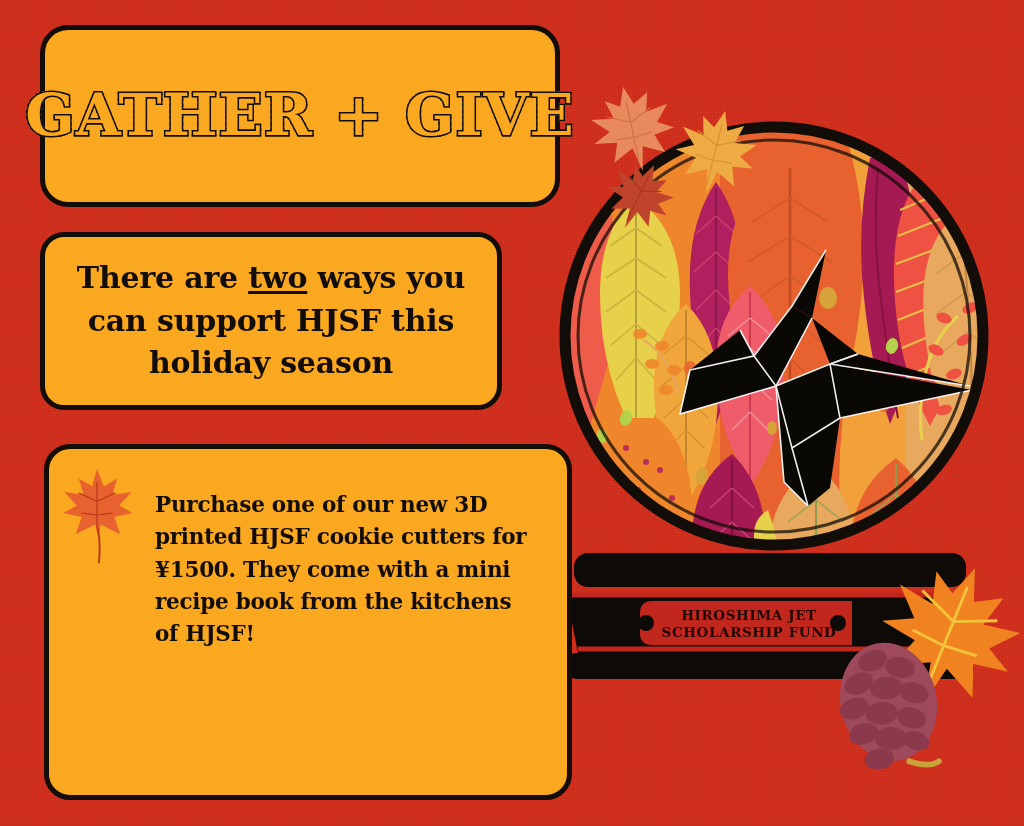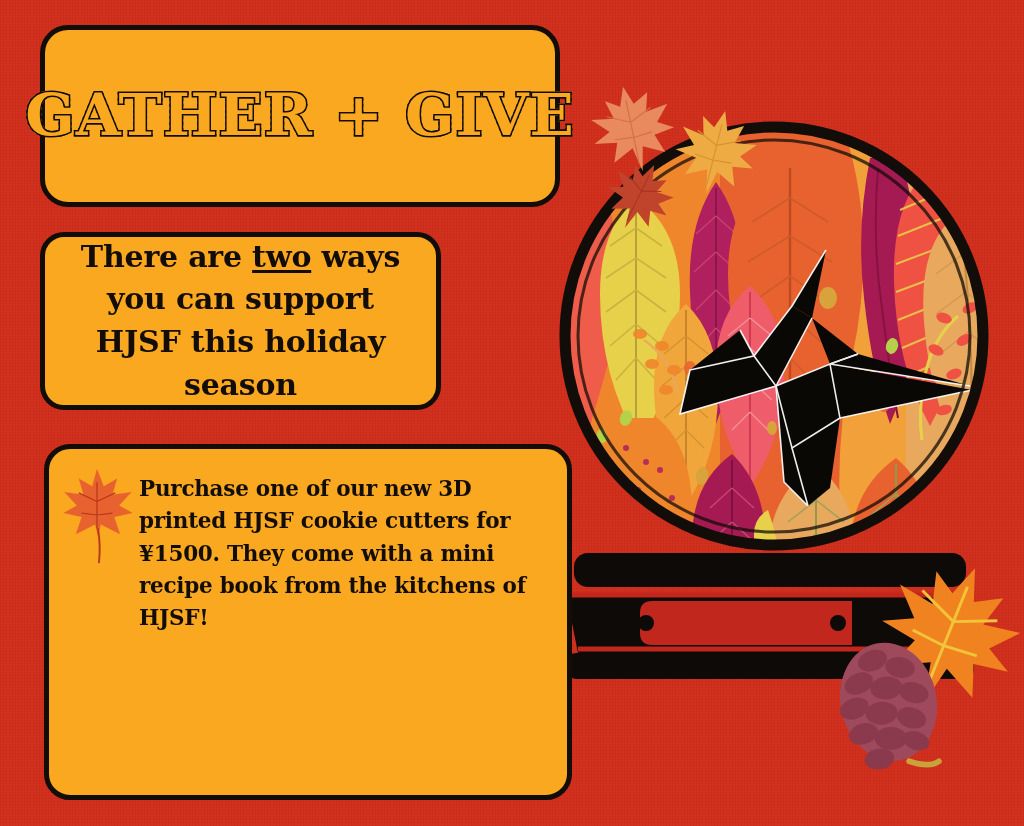--- a/index.html
+++ b/index.html
@@ -22,21 +22,21 @@
   
   .card{
     position:absolute;
     background:#f9a81f;
     border:5px solid #120d08;
     border-radius:26px;
     box-sizing:border-box;
     z-index:40;
   }
   #card-title{left:40px;top:25px;width:520px;height:182px;border-radius:28px;}
-  #card-lede {left:40px;top:232px;width:401px;height:178px;border-radius:24px;}
+  #card-lede {left:40px;top:232px;width:462px;height:178px;border-radius:24px;}
   #card-ways {left:44px;top:444px;width:528px;height:356px;border-radius:26px;}
 
   
   .title-wrap{
     position:absolute;inset:0;
     display:flex;flex-direction:row;align-items:center;justify-content:center;
     gap:2px;
   }
   .title-line{
     font-family:"DejaVu Serif",serif;
@@ -73,21 +73,21 @@
 
   
   .ways{
     position:absolute;inset:0;
     padding:16px 16px 14px 10px;box-sizing:border-box;
     display:flex;flex-direction:column;justify-content:flex-start;gap:14px;
   }
   .way{display:flex;align-items:flex-start;gap:4px;}
   .way .bullet{flex:0 0 76px;height:96px;position:relative;}
   .way p{
-    margin:0;color:#120d08;
+    margin:16px;color:#120d08;
     font-family:"DejaVu Serif",serif;
     font-weight:700;font-size:21.5px;line-height:1.5;
     letter-spacing:-.25px;
   }
   #way-1 p{padding-top:8px;}
   #way-2 p{padding-top:4px;}
 
   
   #globe{
     position:absolute;left:540px;top:118px;width:468px;height:450px;z-index:10;
@@ -320,20 +320,27 @@
       <path d="M10 50 H410" stroke="#c1271d" stroke-width="5" fill="none"></path>
       <path d="M18 104 H402" stroke="#c1271d" stroke-width="5" fill="none"></path>
 
       <g>
         <path d="M92 56 H292 V100 H92 q-12 0 -12 -12 V68 q0 -12 12 -12 Z" fill="#c1271d"></path>
         <rect x="92" y="56" width="200" height="44" fill="#c1271d"></rect>
         <circle cx="86" cy="78" r="8" fill="#0d0a07"></circle>
         <circle cx="278" cy="78" r="8" fill="#0d0a07"></circle>
       </g>
     </svg>
+    <div style="position:absolute;left:96px;top:56px;width:186px;height:46px;
+                display:flex;flex-direction:column;align-items:center;justify-content:center;">
+      <span style="font-family:'DejaVu Serif',serif;font-weight:700;font-size:13.5px;
+                   letter-spacing:.6px;color:#200604;line-height:1.25;white-space:nowrap;">HIROSHIMA JET</span>
+      <span style="font-family:'DejaVu Serif',serif;font-weight:700;font-size:13.5px;
+                   letter-spacing:.6px;color:#200604;line-height:1.25;white-space:nowrap;">SCHOLARSHIP FUND</span>
+    </div>
   </div>
 
   <div class="leaf" id="leaf-top-a">
     <svg viewBox="0 0 100 104" width="88" height="90" xmlns="http://www.w3.org/2000/svg">
       <path d="M50 2 L58 24 L76 14 L70 36 L96 32 L80 50 L98 60 L74 64 L82 86 L58 74 L52 102
                L46 74 L22 86 L30 64 L4 60 L24 50 L6 32 L32 36 L26 14 L42 24 Z" fill="#e98a5e"></path>
       <g stroke="#d0714a" stroke-width="1.4" fill="none">
         <path d="M50 18 V92 M50 44 L24 32 M50 44 L76 32 M50 62 L28 60 M50 62 L72 60"></path>
       </g>
     </svg>

